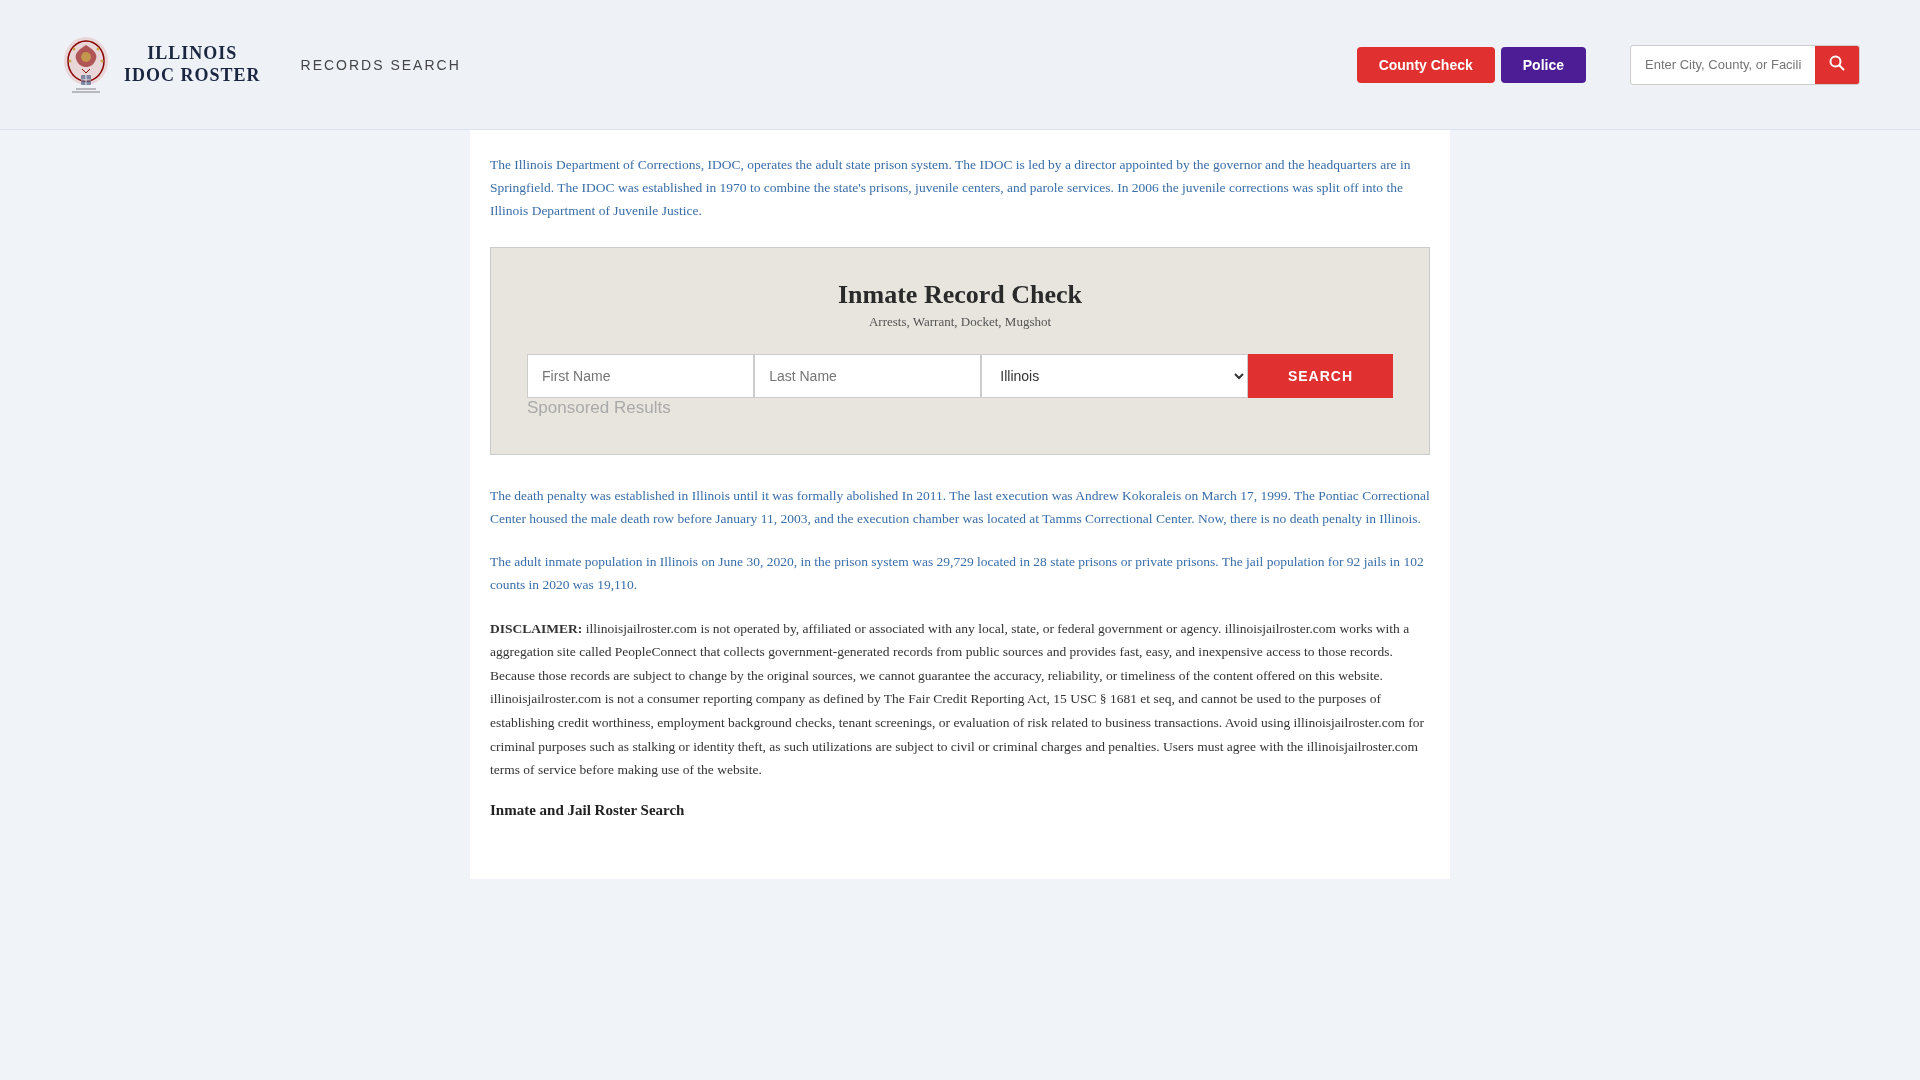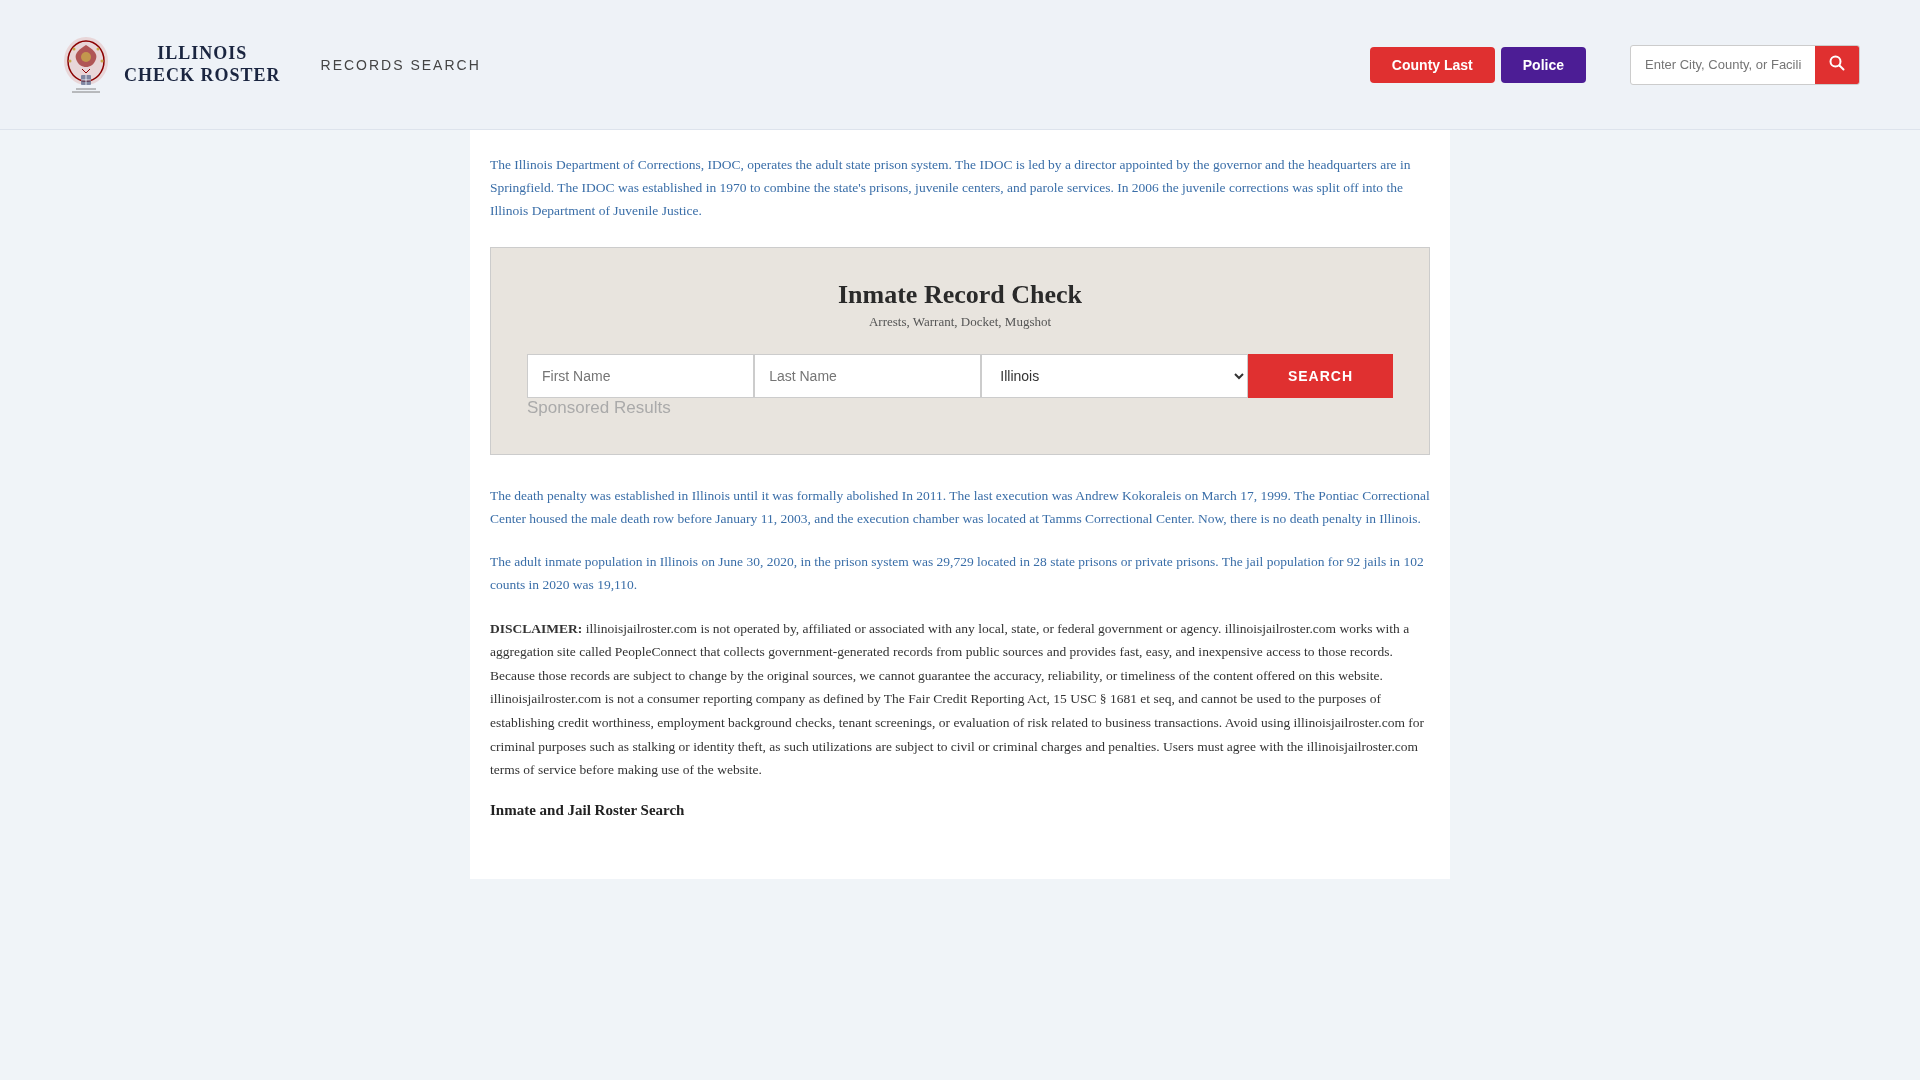--- a/index.html
+++ b/index.html
@@ -229,30 +229,30 @@
       <circle cx="14" cy="18" r="1.5" fill="#c8a84b"></circle>
       <circle cx="38" cy="18" r="1.5" fill="#c8a84b"></circle>
       <circle cx="10" cy="30" r="1.5" fill="#c8a84b"></circle>
       <circle cx="42" cy="30" r="1.5" fill="#c8a84b"></circle>
 
       <line x1="16" y1="58" x2="36" y2="58" stroke="#666" stroke-width="0.8"></line>
       <line x1="12" y1="61" x2="40" y2="61" stroke="#666" stroke-width="0.8"></line>
     </svg>
     <div class="logo-text">
       <span class="illinois">ILLINOIS</span>
-      <span class="jail-roster">CHECK ROSTER</span>
+      <span class="jail-roster">IDOC ROSTER</span>
     </div>
   </a>
 
   <span class="records-check">RECORDS SEARCH</span>
 
   <div class="header-spacer"></div>
 
   <div class="nav-buttons">
-    <button class="nav-btn nav-btn-county">County Last</button>
+    <button class="nav-btn nav-btn-county">County Check</button>
     <button class="nav-btn nav-btn-police">Police</button>
   </div>
 
   <div class="search-bar">
     <input type="text" placeholder="Enter City, County, or Facility" style="">
     <button>
       <svg width="16" height="16" viewBox="0 0 16 16" fill="none" xmlns="http://www.w3.org/2000/svg">
         <circle cx="6.5" cy="6.5" r="5" stroke="white" stroke-width="2"></circle>
         <line x1="10.5" y1="10.5" x2="14.5" y2="14.5" stroke="white" stroke-width="2" stroke-linecap="round"></line>
       </svg>

